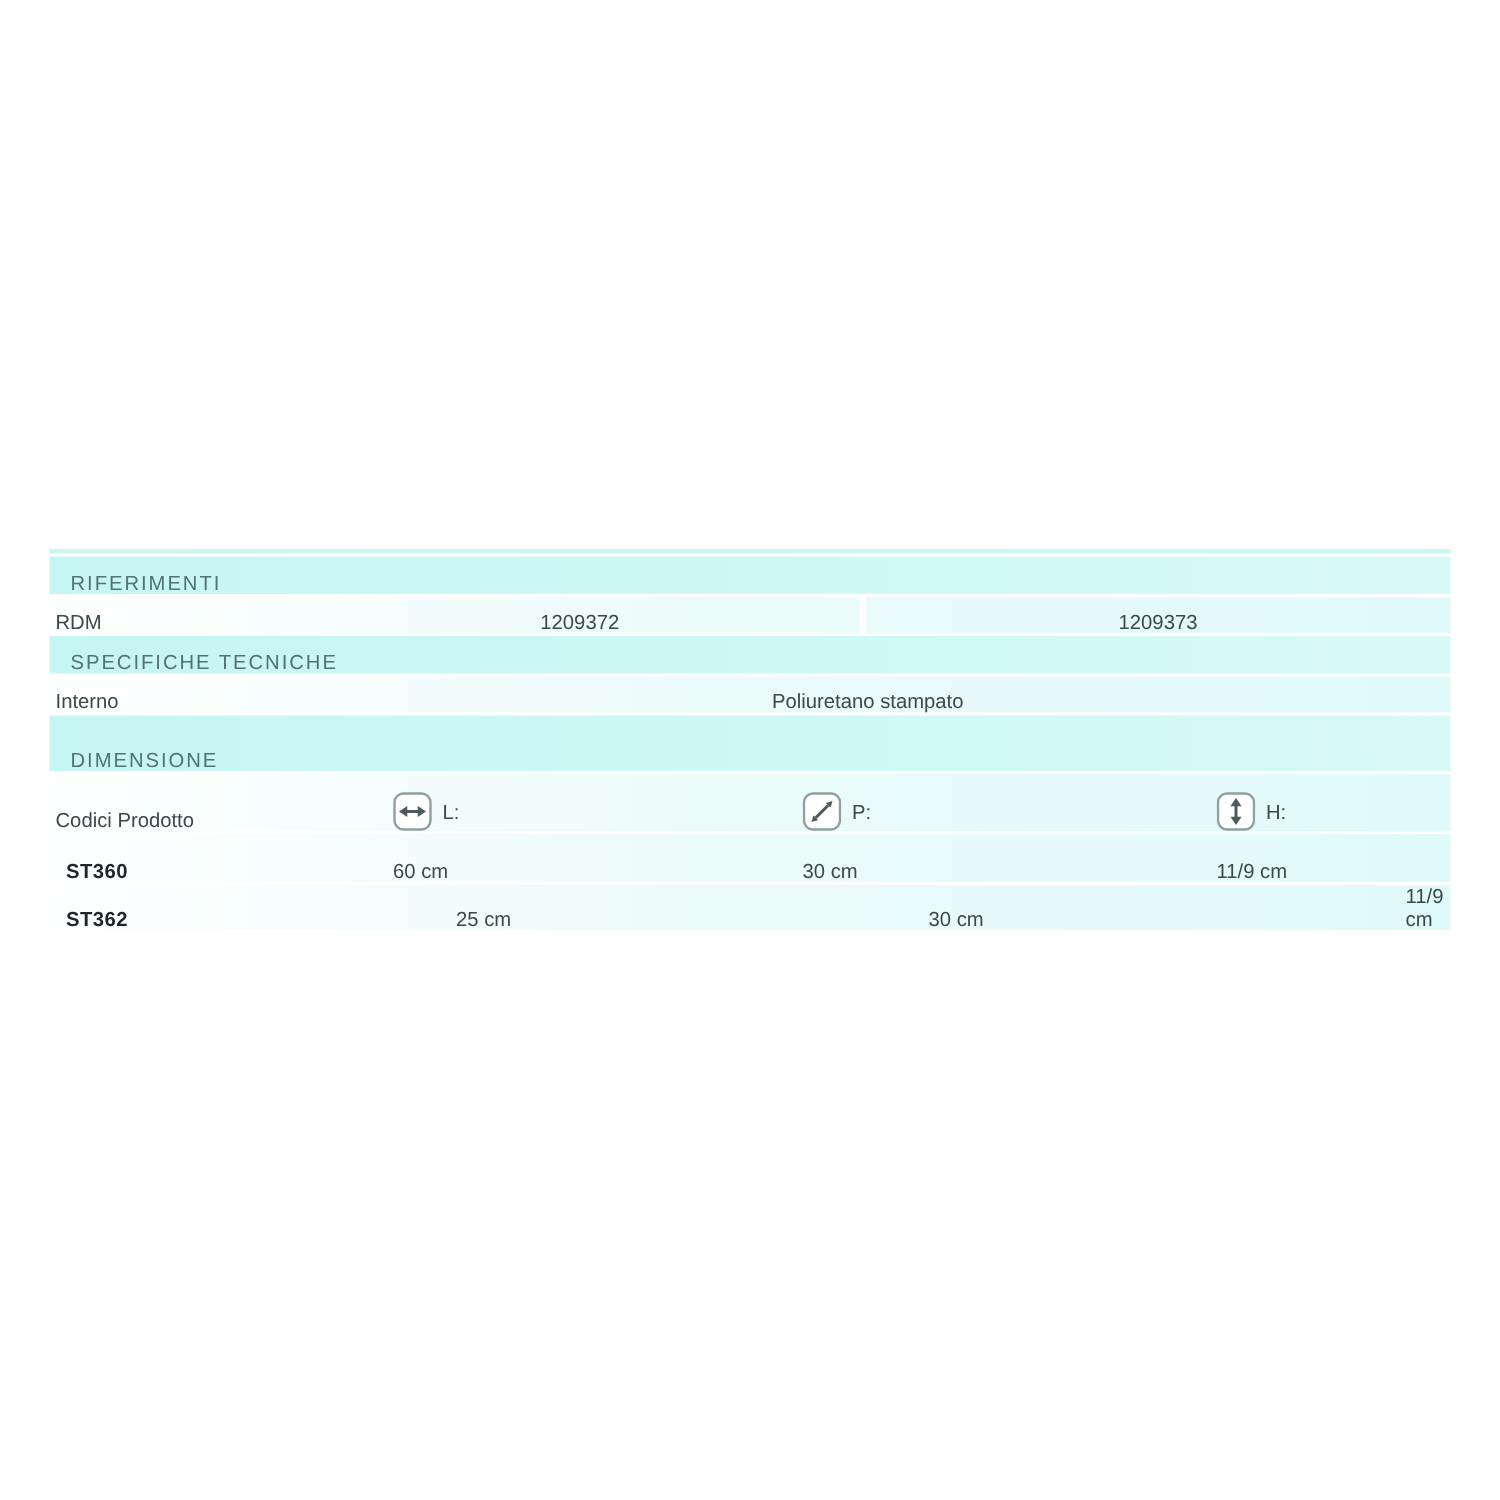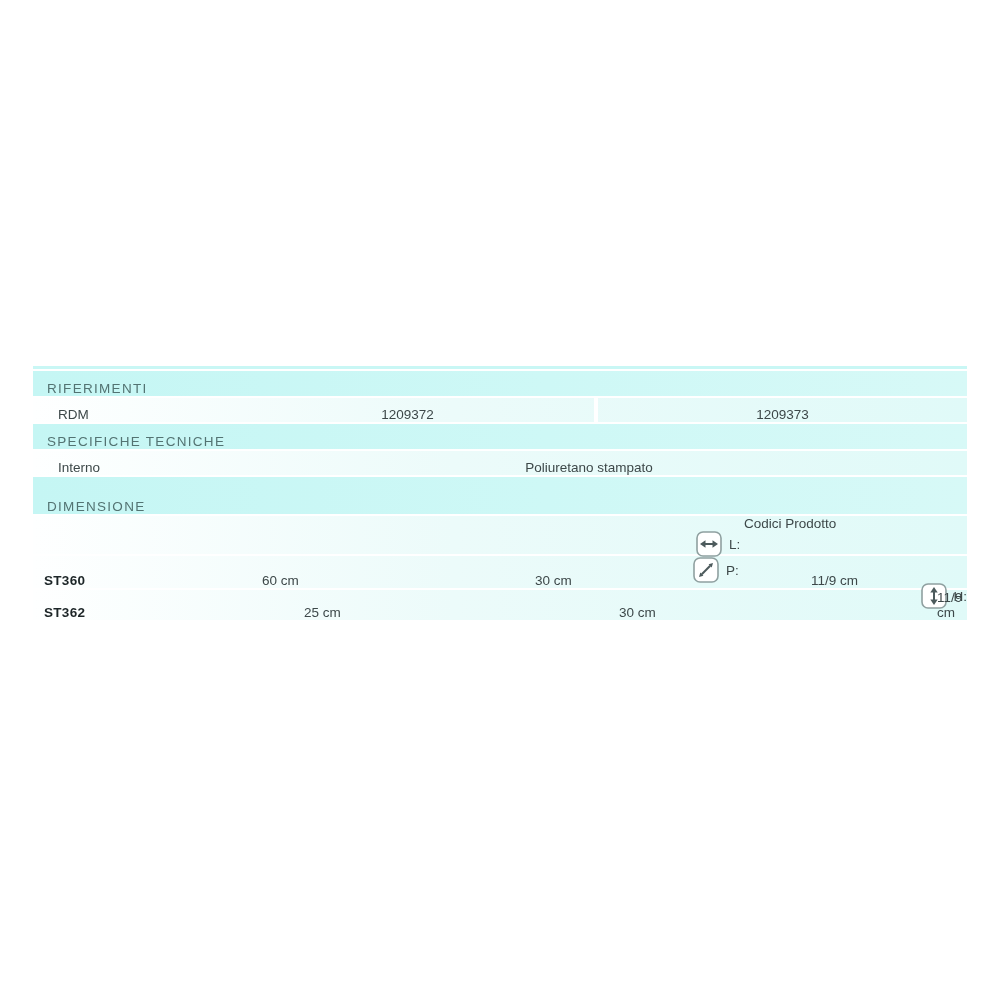--- a/index.html
+++ b/index.html
@@ -27,27 +27,27 @@
   }
   .section-header.tall { height: 37px; }
 
   .body-row {
     height: 24px;
     background: linear-gradient(90deg, #feffff 0%, #ecfbfa 45%, #e0faf8 100%);
     font-size: 13.5px;
     color: #3d4849;
   }
 
-  .label-cell { width: 167px; padding-left: 4px; box-sizing: border-box; margin-left: 21px; }
+  .label-cell { width: 167px; padding-left: 4px; box-sizing: border-box; }
   .value-half { width: 373px; text-align: center; }
   .cell-divider { width: 4px; align-self: stretch; background: #ffffff; }
   .value-rest { flex: 1; text-align: center; }
   .value-full { flex: 1; text-align: center; padding-right: 10px; }
 
-  .codici-row { height: 38px; flex-direction: column; }
+  .codici-row { height: 38px; }
   .st-row { height: 32px; }
   .st-row.last { height: 30px; gap: 42px; }
 
   .dim-label { width: 227px; padding-left: 4px; box-sizing: border-box; }
   .dim-col { display: flex; align-items: center; box-sizing: border-box; padding-left: 2px; }
   .col-l { width: 273px; }
   .col-p { width: 276px; }
   .col-h { flex: 1; }
 
   .code {

